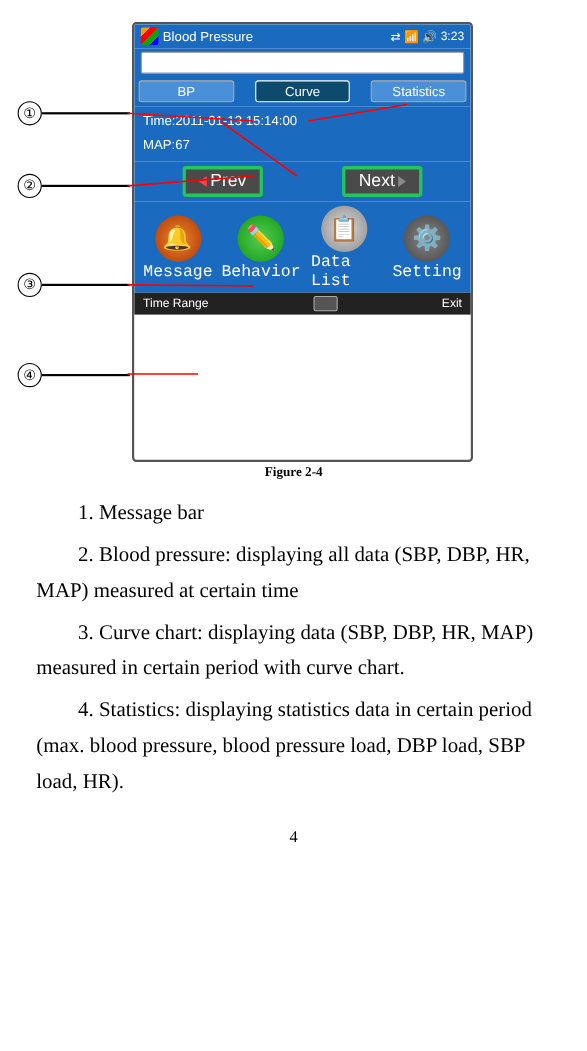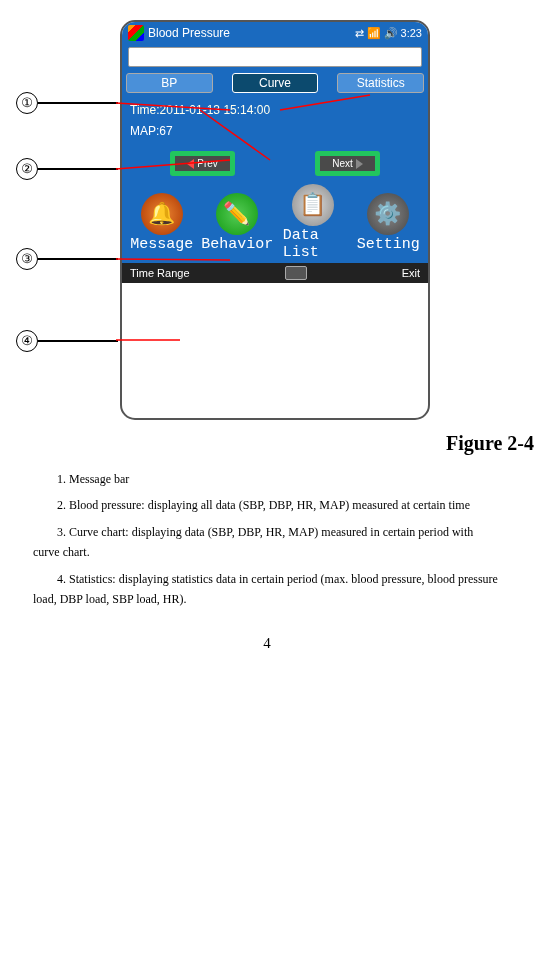--- a/index.html
+++ b/index.html
@@ -17,21 +17,21 @@
       padding: 10px 0;
       display: flex;
       flex-direction: column;
       align-items: center;
     }
 
     
     .phone-screenshot {
       width: 310px;
       border: 2px solid #555;
-      border-radius: 15px;
+      border-radius: 4px;
       overflow: hidden;
       position: relative;
       margin: 10px auto 0 auto;
       margin-left: 120px;
     }
 
     
     .status-bar {
       background: #1a6abf;
       color: #fff;
@@ -120,24 +120,24 @@
     .prev-next-bar {
       background: #1a6abf;
       display: flex;
       align-items: center;
       justify-content: space-around;
       padding: 4px 8px;
     }
     .nav-btn {
       background: #4a4a4a;
       color: #fff;
-      border: 5px solid #22c55e;
+      border: 3px solid #22c55e;
       border-radius: 3px;
       padding: 2px 12px;
-      font-size: 10px;
+      font-size: 16px;
       font-family: sans-serif;
       cursor: pointer;
       display: flex;
       align-items: center;
       gap: 3px;
     }
     .arrow-left {
       display: inline-block;
       width: 0;
       height: 0;
@@ -206,24 +206,24 @@
       width: 22px;
       height: 14px;
       background: #555;
       border: 1px solid #aaa;
       border-radius: 2px;
       display: inline-block;
     }
 
     
     .figure-caption {
-      text-align: right;
+      text-align: center;
       font-weight: bold;
-      font-size: 20px;
-      margin: 12px 0 14px 0;
+      font-size: 12px;
+      margin: 2px 0 14px 0;
       width: 100%;
     }
 
     
     .main-with-annotations {
       position: relative;
       width: 100%;
       display: flex;
       justify-content: center;
       margin-bottom: 6px;
@@ -257,21 +257,21 @@
       width: 100%;
       height: 100%;
       pointer-events: none;
     }
 
     
     .body-text-section {
       width: 500px;
       padding: 0 16px;
       line-height: 1.7;
-      font-size: 12px;
+      font-size: 19px;
     }
     .body-text-section p {
       margin-bottom: 6px;
       text-indent: 2em;
     }
     .page-num {
       text-align: center;
       margin-top: 20px;
       font-size: 15px;
     }

